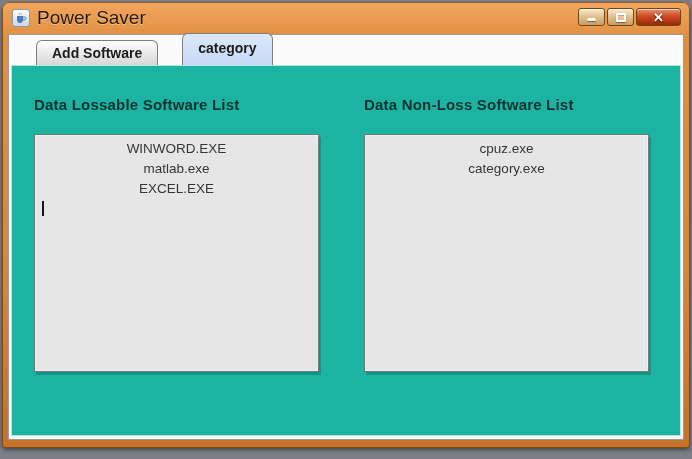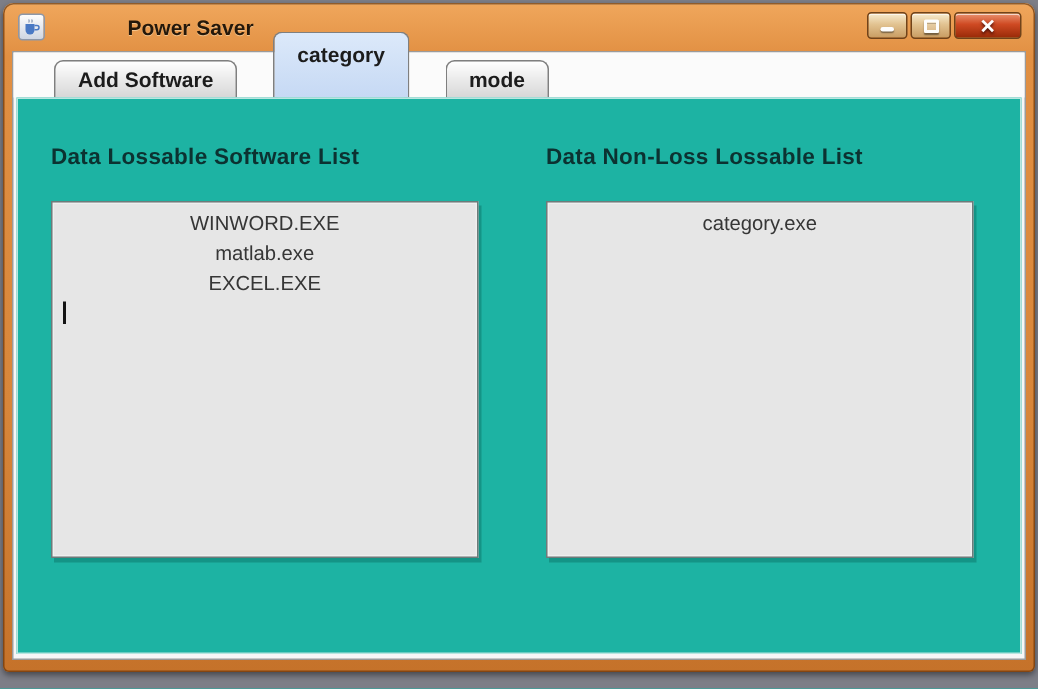--- a/index.html
+++ b/index.html
@@ -15,21 +15,21 @@
     background:linear-gradient(180deg,#f0a75c 0%,#e18f42 8%,#d8863a 60%,#c5722a 100%);
     box-shadow:inset 0 0 0 1px rgba(110,55,10,.75), inset 0 1px 0 rgba(255,230,190,.55), 0 2px 4px rgba(0,0,0,.45);
   }
   .titlebar{
     position:absolute;top:0;left:0;right:0;height:32px;
     display:flex;align-items:center;padding:0 10px;box-sizing:border-box;
   }
   .app-icon{width:18px;height:18px;margin-right:7px;display:inline-block;
     background:linear-gradient(180deg,#fdfdfd,#cfd6e2);border:1px solid #8d97a8;border-radius:3px;
     display:flex;align-items:center;justify-content:center;box-sizing:border-box;}
-  .win-title{font-size:14px;font-weight:bold;color:#25180a;text-shadow:0 1px 0 rgba(255,235,200,.5);margin-left:48px;}
+  .win-title{font-size:19px;font-weight:normal;color:#25180a;text-shadow:0 1px 0 rgba(255,235,200,.5);}
   .controls{position:absolute;top:6px;right:9px;display:flex;gap:2px;}
   .wbtn{
     width:27px;height:18px;box-sizing:border-box;border:1px solid #70431a;border-radius:3px;
     background:linear-gradient(180deg,#f8ecd0 0%,#e2c391 45%,#cda express 100%);
     background:linear-gradient(180deg,#f8ecd0 0%,#e2c391 45%,#c99d63 100%);
     box-shadow:inset 0 1px 0 rgba(255,255,255,.65);
     position:relative;display:flex;align-items:center;justify-content:center;padding:0;cursor:default;
   }
   .wbtn.close{width:45px;background:linear-gradient(180deg,#ea9270 0%,#cf4a23 45%,#9a2a08 100%);}
   .glyph-min{position:absolute;left:8px;right:8px;bottom:4px;height:3px;background:#fdfdfd;border-radius:2px;box-shadow:0 1px 1px rgba(0,0,0,.45);}
@@ -44,21 +44,21 @@
     position:absolute;top:0;left:0;right:0;height:30px;
     background:#fbfbfb;display:flex;align-items:flex-end;padding:0 0 0 7px;box-sizing:border-box;gap:4px;
   }
   .tab{
     box-sizing:border-box;height:25px;padding:4px 15px 3px;
     border:1px solid #7f7f7f;border-bottom:none;border-radius:6px 6px 0 0;
     background:linear-gradient(180deg,#ffffff 0%,#eaeaea 50%,#d7d7d7 100%);
     font-size:14px;font-weight:bold;color:#1c1c1c;white-space:nowrap;cursor:default;margin-left:20px;
   }
   .tab.selected{
-    height:44px;padding-top:6px;
+    height:32px;padding-top:6px;
     background:linear-gradient(180deg,#dce9fa 0%,#c6d9f4 100%);
   }
   
   .content{
     position:absolute;top:30px;left:2px;right:2px;bottom:3px;
     background:#1db3a3;border:1px solid #b9e6e0;box-sizing:border-box;text-align:center;
   }
   .panel-title{
     position:absolute;font-size:15px;font-weight:bold;color:#0c3231;letter-spacing:.2px;
   }
@@ -100,37 +100,37 @@
           <span class="glyph-close">✕</span>
         </button>
     </div>
   </div>
 
   <div class="inner">
 
     <div class="tabstrip">
       <div class="tab">Add Software</div>
       <div class="tab selected">category</div>
-      <div class="tab">mode</div>
     </div>
 
     <div class="content">
 
       <div class="panel-title left">Data Lossable Software List</div>
       <div class="listbox left">
         <div>
             <div class="list-item">WINWORD.EXE</div>
             <div class="list-item">matlab.exe</div>
             <div class="list-item">EXCEL.EXE</div>
           </div>
         <span class="caret"></span>
       </div>
 
-      <div class="panel-title right">Data Non-Loss Lossable List</div>
+      <div class="panel-title right">Data Non-Loss Software List</div>
       <div class="listbox right">
         <div>
+            <div class="list-item">cpuz.exe</div>
             <div class="list-item">category.exe</div>
           </div>
       </div>
 
     </div>
   </div>
 </div>
 
 </body></html>

